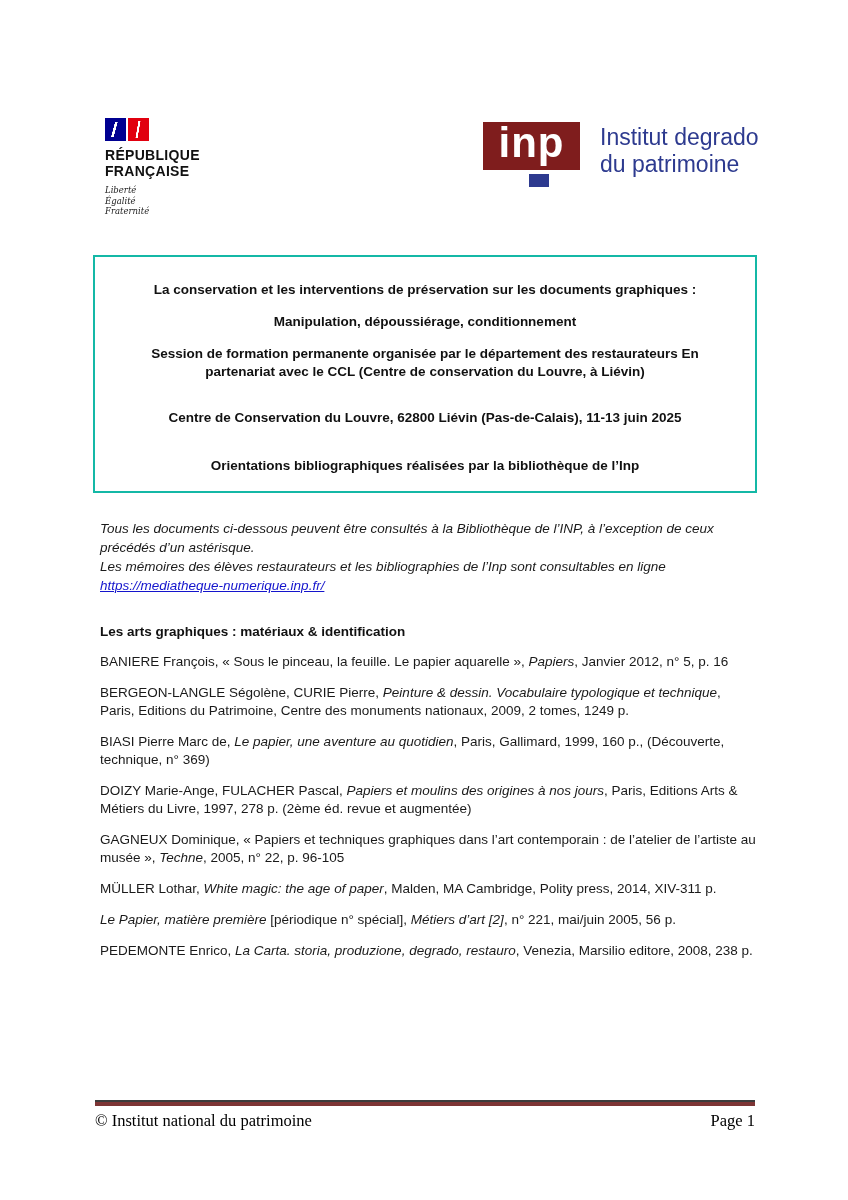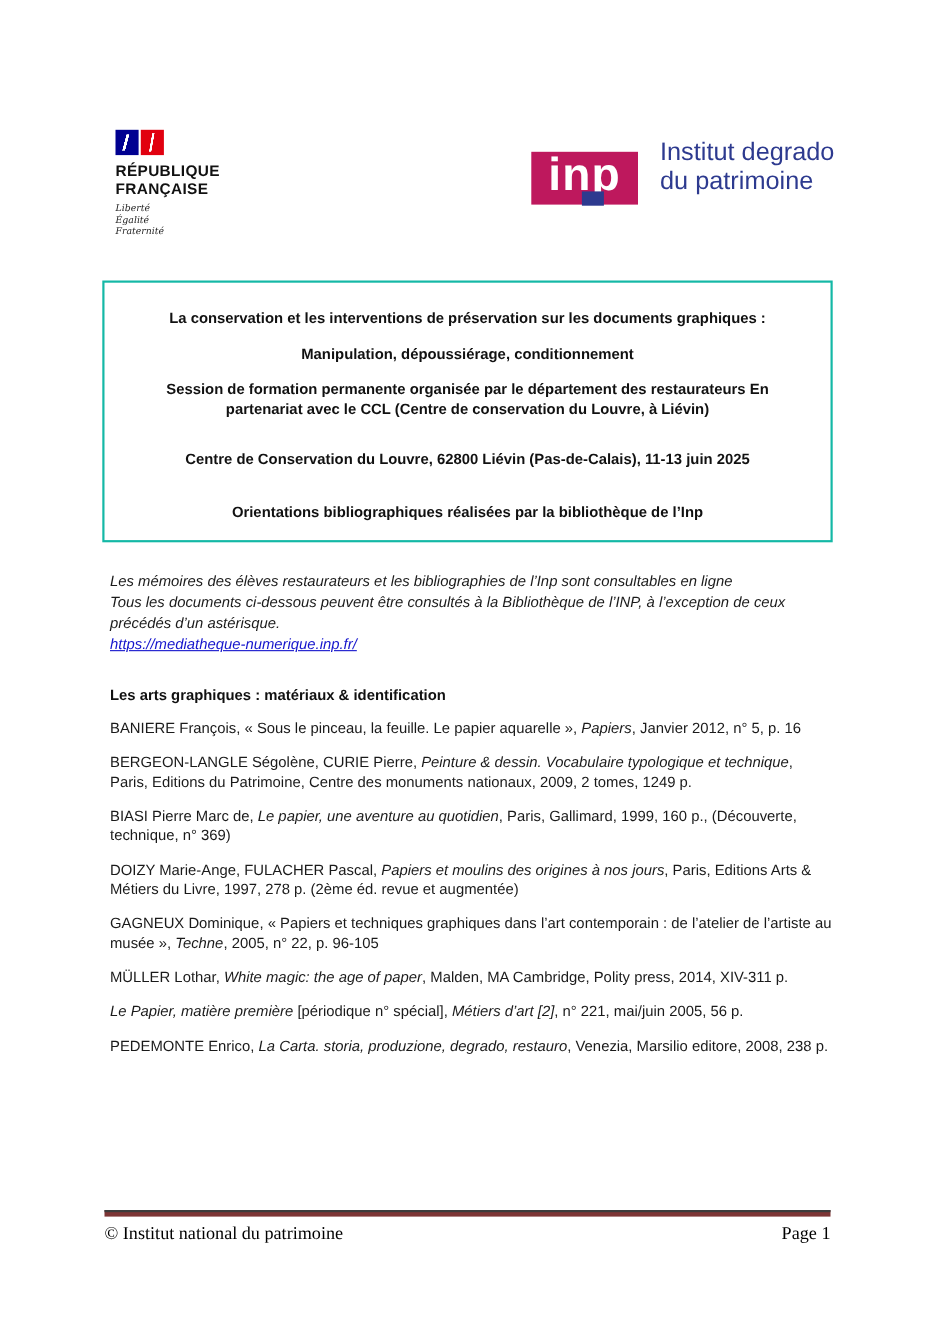--- a/index.html
+++ b/index.html
@@ -25,22 +25,22 @@
     position:absolute;left:4px;top:3px;width:12px;height:17px;
     background:linear-gradient(100deg,transparent 42%,#ffffff 44%,#ffffff 56%,transparent 58%);
   }
   .rf-name{font-weight:bold;font-size:14px;line-height:16px;letter-spacing:.3px;color:#111;}
   .rf-motto{margin-top:6px;font-family:"DejaVu Serif","Liberation Serif",serif;
     font-style:italic;font-size:8.5px;line-height:10.5px;color:#222;}
 
   
   .inp-logo{position:absolute;left:483px;top:122px;}
   .inp-box{
-    position:absolute;left:0;top:16px;width:97px;height:48px;
-    background:#be185d;color:#ffffff;
+    position:absolute;left:0;top:0;width:97px;height:48px;
+    background:#7f1d1d;color:#ffffff;
     display:flex;align-items:center;justify-content:center;
   }
   .inp-box span{font-weight:bold;font-size:42px;line-height:40px;letter-spacing:1px;
     position:relative;top:-3px;}
   .inp-tab{position:absolute;left:46px;top:52px;width:20px;height:13px;background:#2d3a8f;}
   .inp-name{
     position:absolute;left:117px;top:2px;width:220px;
     color:#2d3a8f;font-size:23px;line-height:27px;font-weight:500;
   }
 
@@ -125,22 +125,22 @@
 
   <div class="title-box">
     <p class="tb1">La conservation et les interventions de préservation sur les documents graphiques :</p>
     <p class="tb2">Manipulation, dépoussiérage, conditionnement</p>
     <p class="tb3">Session de formation permanente organisée par le département des restaurateurs En partenariat avec le CCL (Centre de conservation du Louvre, à Liévin)</p>
     <p class="tb4">Centre de Conservation du Louvre, 62800 Liévin (Pas-de-Calais), 11-13 juin 2025</p>
     <p class="tb5">Orientations bibliographiques réalisées par la bibliothèque de l’Inp</p>
   </div>
 
   <div class="intro">
+    <p>Tous les documents ci-dessous peuvent être consultés à la Bibliothèque de l’INP, à l’exception de ceux précédés d’un astérisque.</p>
     <p>Les mémoires des élèves restaurateurs et les bibliographies de l’Inp sont consultables en ligne</p>
-    <p>Tous les documents ci-dessous peuvent être consultés à la Bibliothèque de l’INP, à l’exception de ceux précédés d’un astérisque.</p>
     <p>
       <a href="#">https://mediatheque-numerique.inp.fr/</a>
     </p>
   </div>
 
   <p class="section-heading">Les arts graphiques : matériaux &amp; identification</p>
 
   <div class="bib">
     <p><span>BANIERE François, « Sous le pinceau, la feuille. Le papier aquarelle », </span><i>Papiers</i><span>, Janvier 2012, n° 5, p. 16</span></p>
     <p><span>BERGEON-LANGLE Ségolène, CURIE Pierre, </span><i>Peinture &amp; dessin. Vocabulaire typologique et technique</i><span>, Paris, Editions du Patrimoine, Centre des monuments nationaux, 2009, 2 tomes, 1249 p.</span></p>

